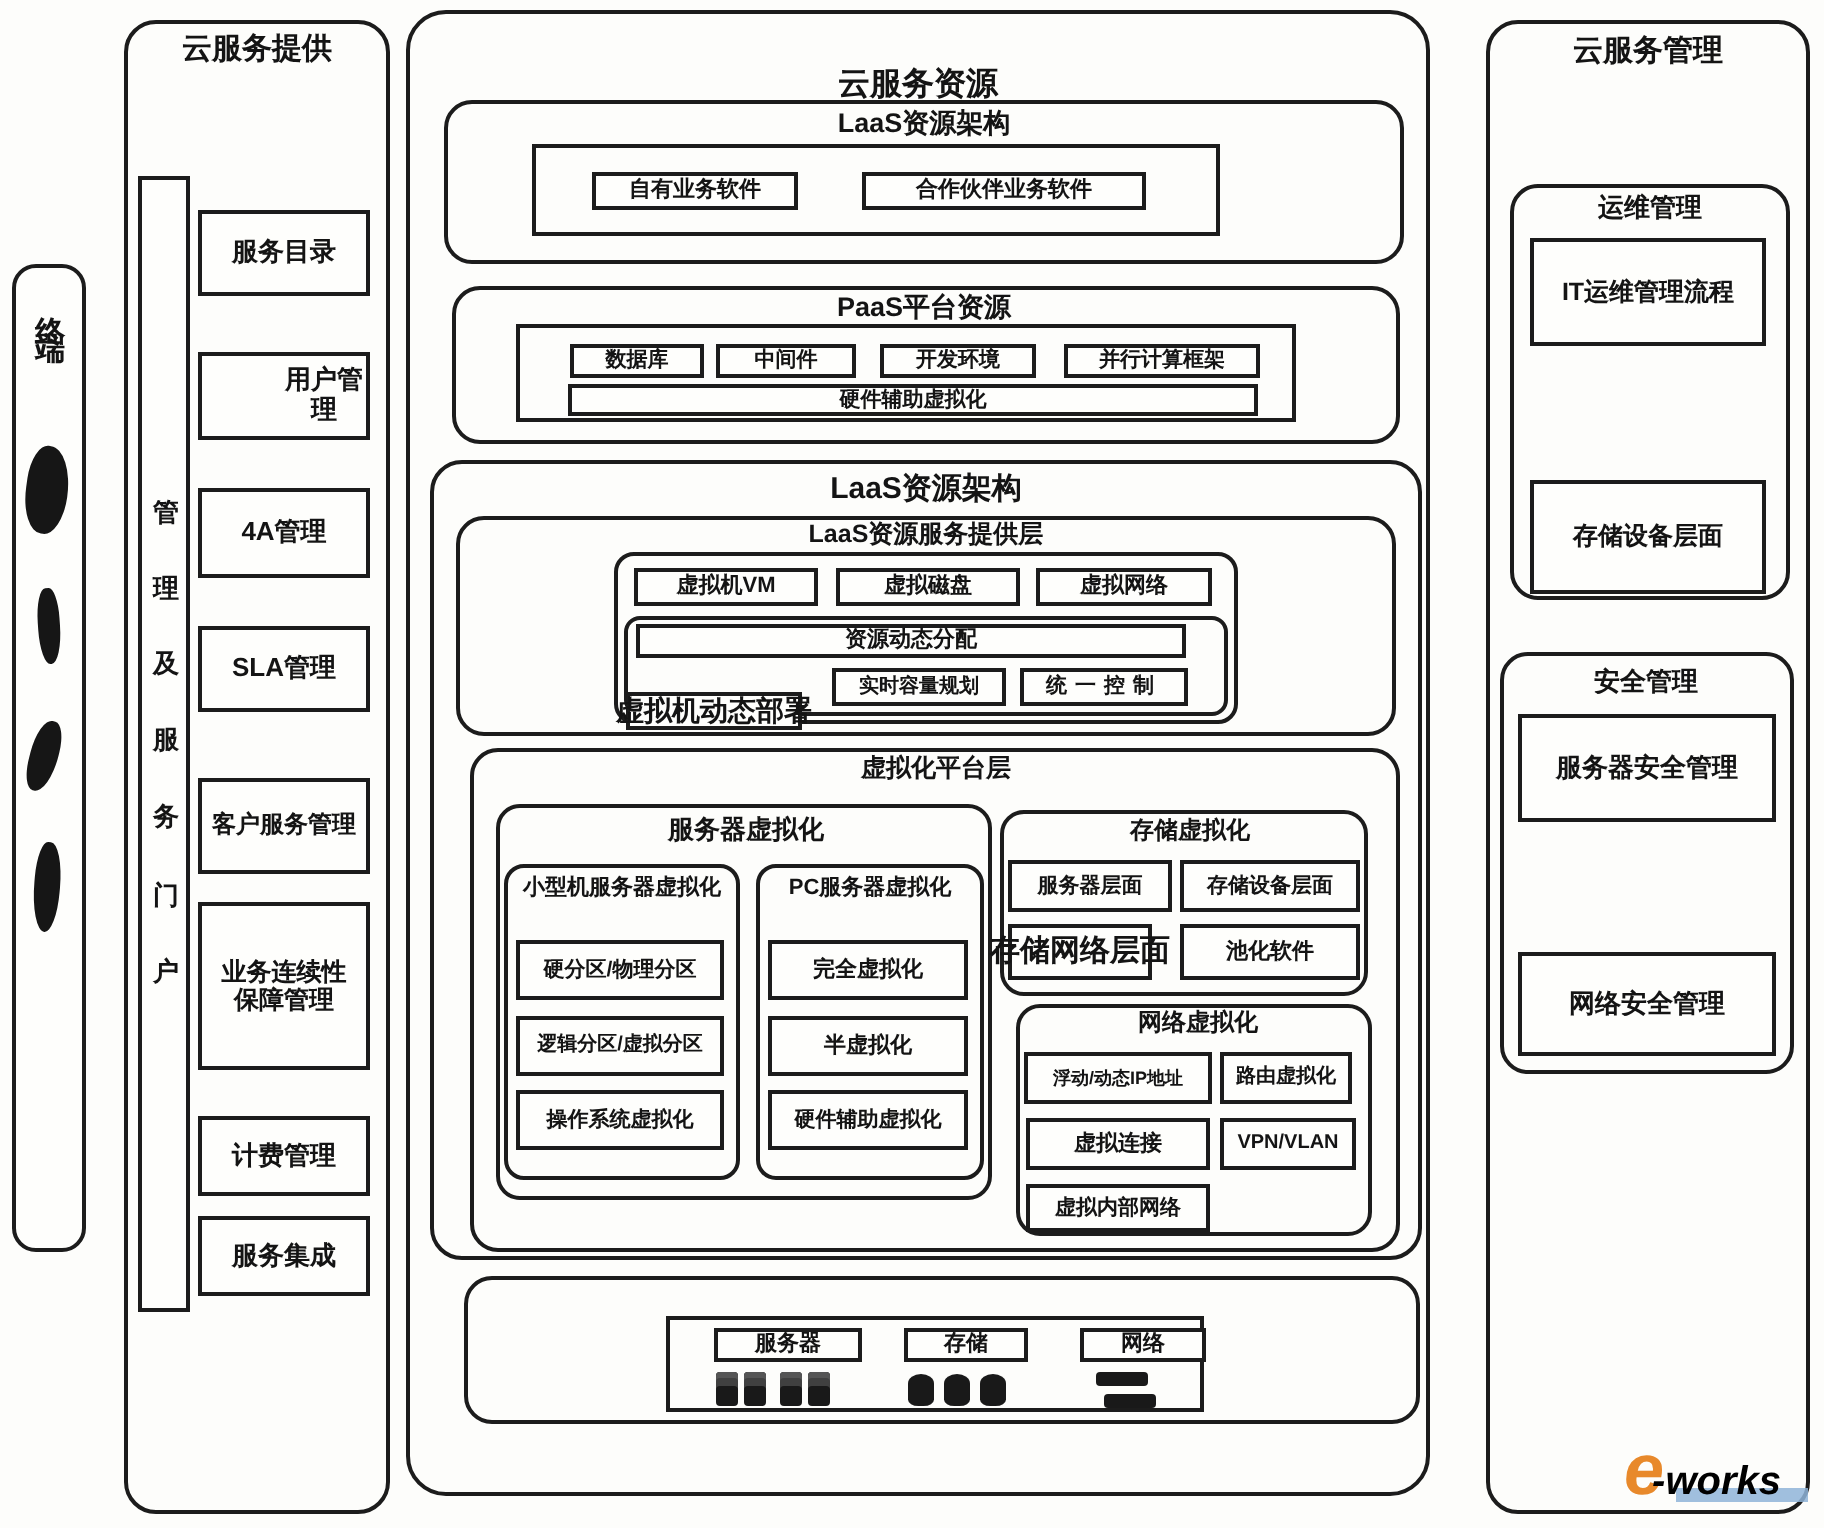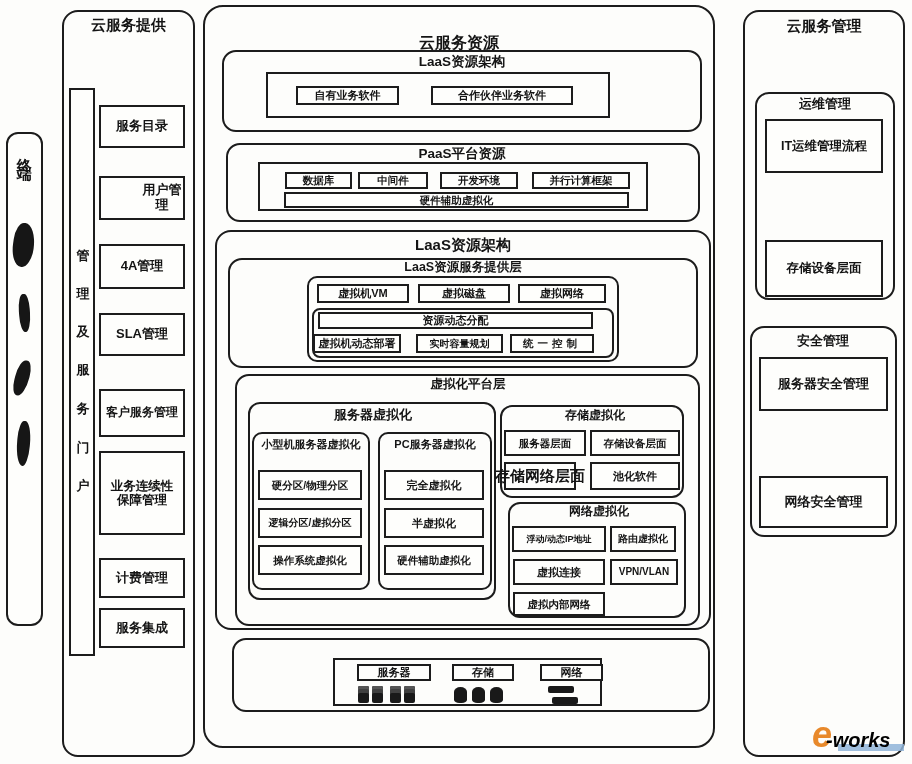--- a/index.html
+++ b/index.html
@@ -68,21 +68,21 @@
   <div class="label" style="left:313px;top:237px;width:300px;font-size:15px;">LaaS资源架构</div>
 
   <div class="box r14" style="left:228px;top:258px;width:470px;height:110px;background:transparent;"></div>
   <div class="label" style="left:323px;top:261px;width:280px;font-size:12.5px;">LaaS资源服务提供层</div>
   <div class="box r10" style="left:307px;top:276px;width:312px;height:86px;background:transparent;"></div>
   <div class="box" style="left:317px;top:284px;width:92px;height:19px;font-size:11px;">虚拟机VM</div>
   <div class="box" style="left:418px;top:284px;width:92px;height:19px;font-size:11px;">虚拟磁盘</div>
   <div class="box" style="left:518px;top:284px;width:88px;height:19px;font-size:11px;">虚拟网络</div>
   <div class="box r8" style="left:312px;top:308px;width:302px;height:50px;background:transparent;"></div>
   <div class="box" style="left:318px;top:312px;width:275px;height:17px;font-size:11px;">资源动态分配</div>
-  <div class="box nw" style="left:313px;top:334px;width:88px;height:19px;font-size:11px;">虚拟机动态部署</div>
+  <div class="box nw" style="left:313px;top:346px;width:88px;height:19px;font-size:14px;">虚拟机动态部署</div>
   <div class="box nw" style="left:416px;top:334px;width:87px;height:19px;font-size:10px;">实时容量规划</div>
   <div class="box" style="left:510px;top:334px;width:84px;height:19px;font-size:10.5px;letter-spacing:4px;">统一控制</div>
 
   <div class="box r14" style="left:235px;top:374px;width:465px;height:252px;background:transparent;"></div>
   <div class="label" style="left:328px;top:378px;width:280px;font-size:12.5px;">虚拟化平台层</div>
 
   <div class="box r12" style="left:248px;top:402px;width:248px;height:198px;background:transparent;"></div>
   <div class="label" style="left:288px;top:408px;width:170px;font-size:13px;">服务器虚拟化</div>
 
   <div class="box r10" style="left:252px;top:432px;width:118px;height:158px;background:transparent;"></div>

